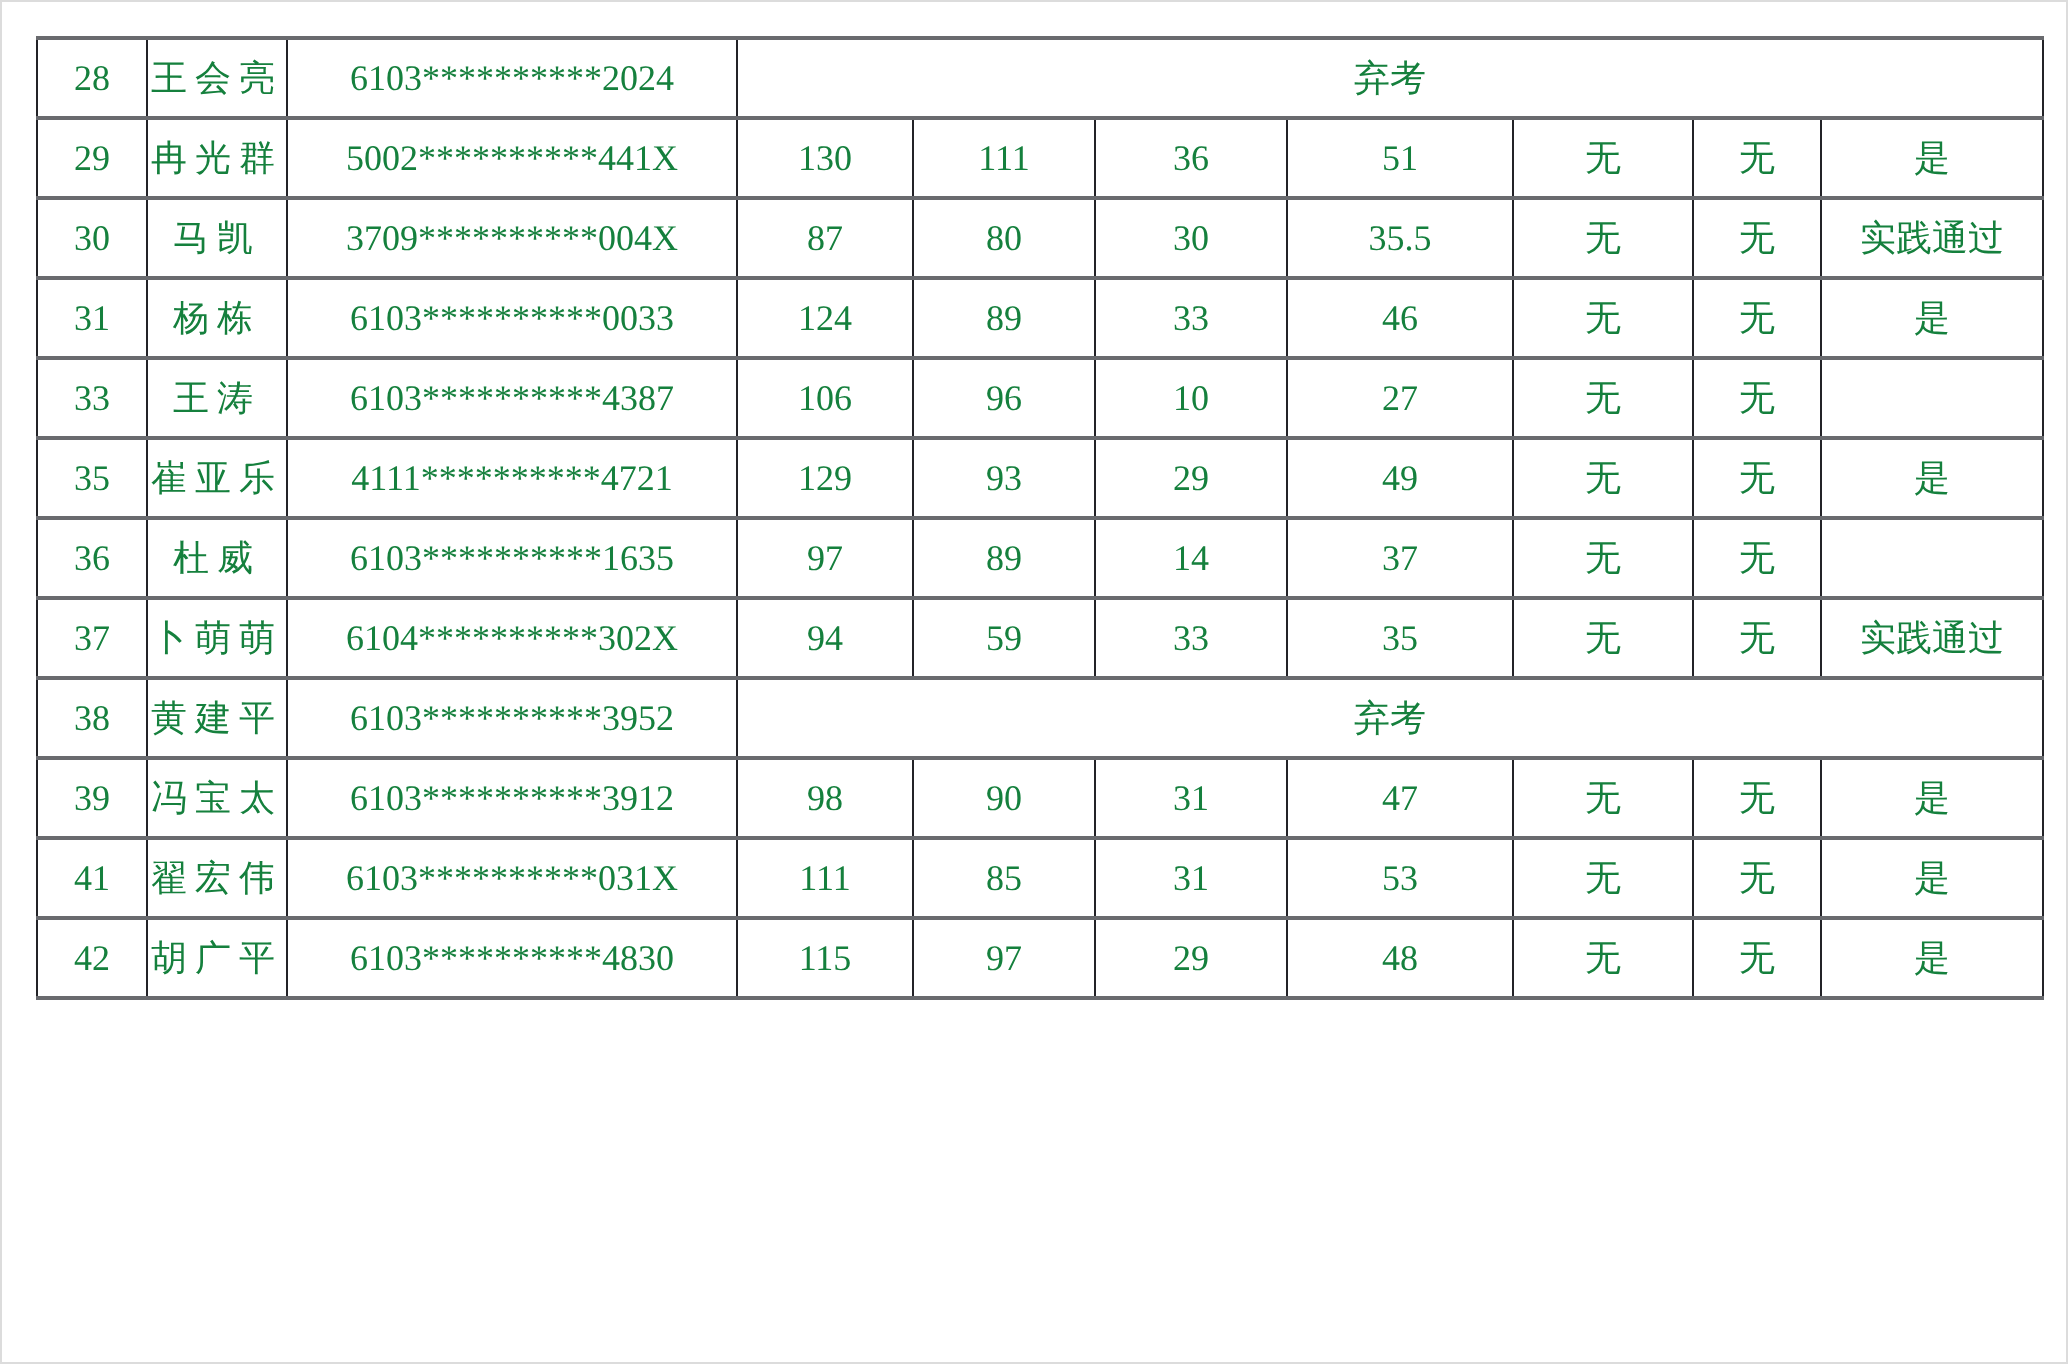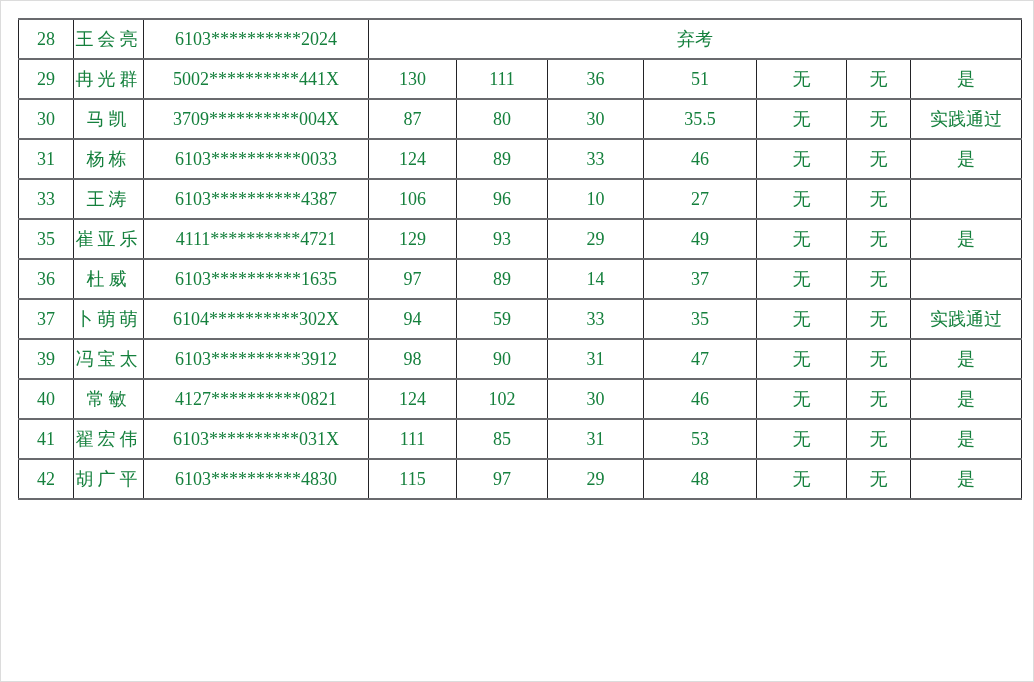--- a/index.html
+++ b/index.html
@@ -148,44 +148,38 @@
           <td>6104**********302X</td>
           <td>94</td>
           <td>59</td>
           <td>33</td>
           <td>35</td>
           <td>无</td>
           <td>无</td>
           <td>实践通过</td>
         </tr>
         <tr>
+          <td>38</td>
+          <td class="name-col">黄建平</td>
+          <td>6103**********3952</td>
+          <td colspan="7">弃考</td>
+        </tr>
+        <tr>
           <td>39</td>
           <td class="name-col">冯宝太</td>
           <td>6103**********3912</td>
           <td>98</td>
           <td>90</td>
           <td>31</td>
           <td>47</td>
           <td>无</td>
           <td>无</td>
           <td>是</td>
         </tr>
         <tr>
-          <td>40</td>
-          <td class="name-col">常敏</td>
-          <td>4127**********0821</td>
-          <td>124</td>
-          <td>102</td>
-          <td>30</td>
-          <td>46</td>
-          <td>无</td>
-          <td>无</td>
-          <td>是</td>
-        </tr>
-        <tr>
           <td>41</td>
           <td class="name-col">翟宏伟</td>
           <td>6103**********031X</td>
           <td>111</td>
           <td>85</td>
           <td>31</td>
           <td>53</td>
           <td>无</td>
           <td>无</td>
           <td>是</td>

